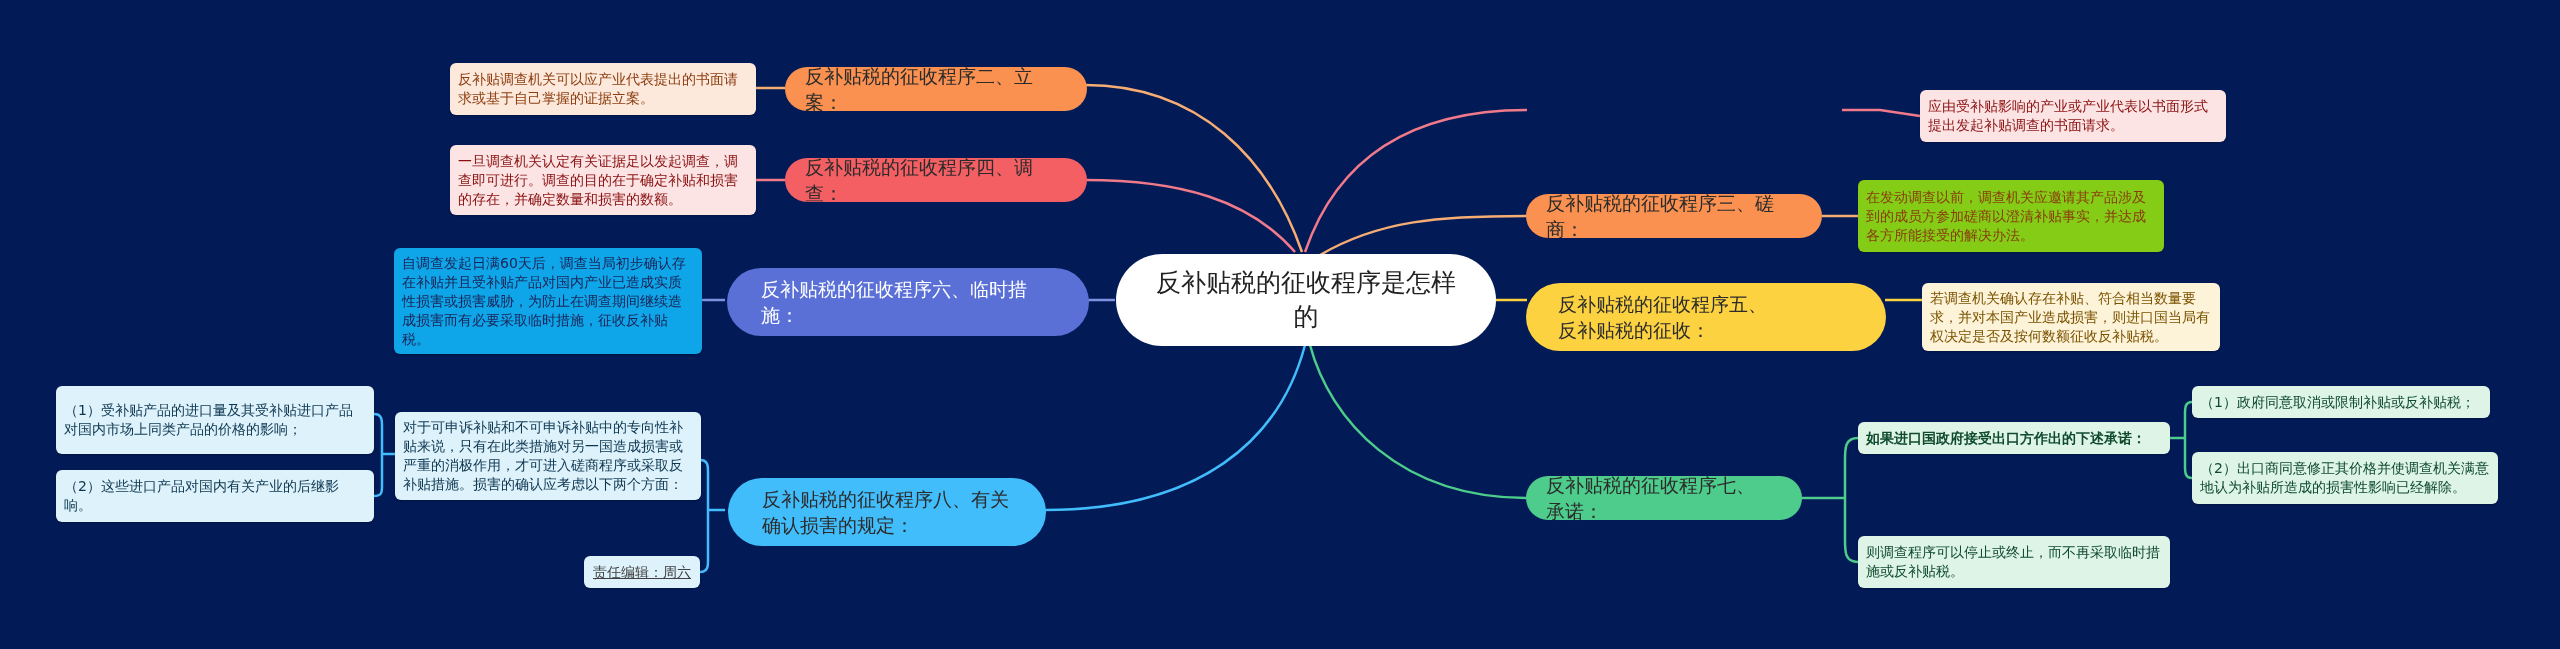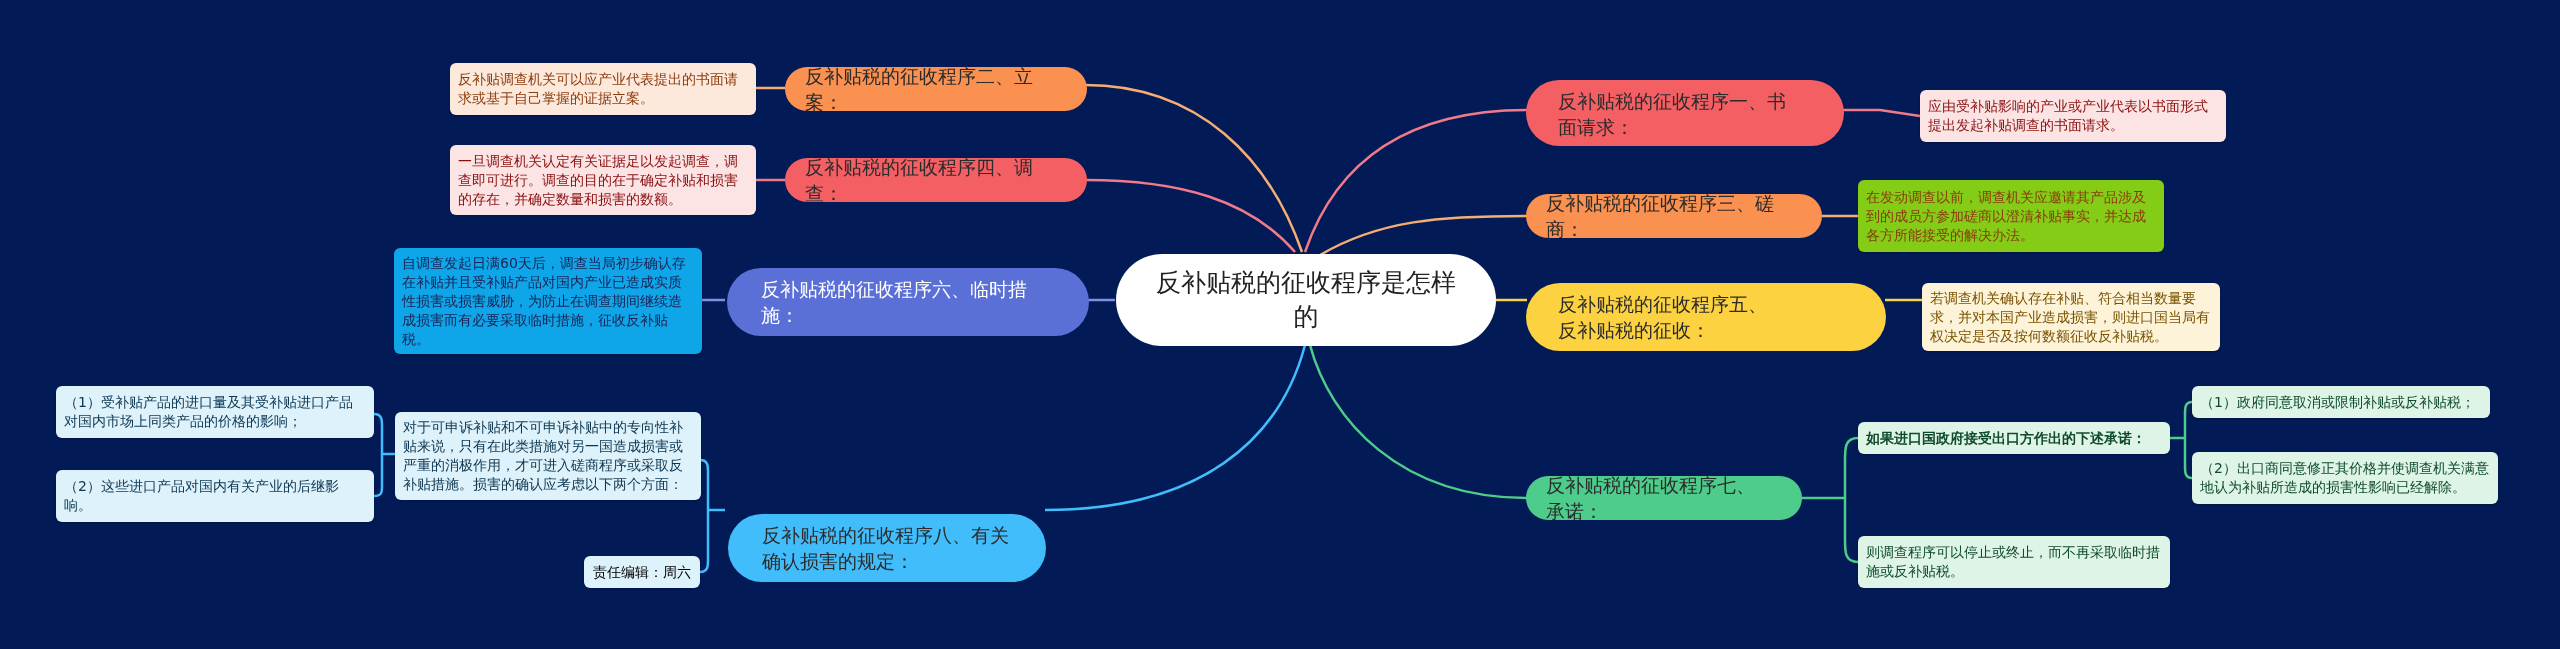--- a/index.html
+++ b/index.html
@@ -90,23 +90,20 @@
     <path d="M725 510 L708 510" stroke="#42bdfc" stroke-width="2.5" fill="none"></path>
     <path d="M700 460 C708 460, 708 466, 708 472 L708 560 C708 566, 708 572, 700 572" stroke="#42bdfc" stroke-width="2.5" fill="none"></path>
     <path d="M395 454 L383 454" stroke="#42bdfc" stroke-width="2.5" fill="none"></path>
     <path d="M374 414 C382 414, 382 420, 382 426 L382 486 C382 492, 382 496, 374 496" stroke="#42bdfc" stroke-width="2.5" fill="none"></path>
   </svg>
 
   <div class="node root" style="left:1116px; top:254px; width:380px; height:92px;">
     <span>反补贴税的征收程序是怎样的</span>
   </div>
 
-  <div class="node branch" style="left:1526px; top:80px; width:318px; height:66px; background:#f45f64; padding-left:32px; align-items:flex-start; padding-top:8px;">
-    <span style="width:240px;">反补贴税的征收程序一、书面请求：</span>
-  </div>
   <div class="node leaf" style="left:1920px; top:90px; width:306px; height:52px; background:#fde4e4; color:#8a1010;">
     <span>应由受补贴影响的产业或产业代表以书面形式提出发起补贴调查的书面请求。</span>
   </div>
 
   <div class="node branch" style="left:1526px; top:194px; width:296px; height:44px; background:#fa9150; padding-left:20px;">
     <span>反补贴税的征收程序三、磋商：</span>
   </div>
   <div class="node leaf" style="left:1858px; top:180px; width:306px; height:72px; background:#84cc16; color:#8a3c0c;">
     <span>在发动调查以前，调查机关应邀请其产品涉及到的成员方参加磋商以澄清补贴事实，并达成各方所能接受的解决办法。</span>
   </div>
@@ -148,29 +145,29 @@
     <span>一旦调查机关认定有关证据足以发起调查，调查即可进行。调查的目的在于确定补贴和损害的存在，并确定数量和损害的数额。</span>
   </div>
 
   <div class="node branch white-text" style="left:727px; top:268px; width:362px; height:68px; background:#5a70d6; padding-left:34px;">
     <span style="width:290px;">反补贴税的征收程序六、临时措施：</span>
   </div>
   <div class="node leaf" style="left:394px; top:248px; width:308px; height:106px; background:#0ea5e9; color:#1a2456;">
     <span>自调查发起日满60天后，调查当局初步确认存在补贴并且受补贴产品对国内产业已造成实质性损害或损害威胁，为防止在调查期间继续造成损害而有必要采取临时措施，征收反补贴税。</span>
   </div>
 
-  <div class="node branch" style="left:728px; top:478px; width:318px; height:68px; background:#42bdfc; padding-left:34px;margin-top:36px;">
+  <div class="node branch" style="left:728px; top:478px; width:318px; height:68px; background:#42bdfc; padding-left:34px;">
     <span style="width:270px;">反补贴税的征收程序八、有关确认损害的规定：</span>
   </div>
   <div class="node leaf" style="left:395px; top:412px; width:306px; height:88px; background:#ddf2fb; color:#0d3650;">
     <span>对于可申诉补贴和不可申诉补贴中的专向性补贴来说，只有在此类措施对另一国造成损害或严重的消极作用，才可进入磋商程序或采取反补贴措施。损害的确认应考虑以下两个方面：</span>
   </div>
-  <div class="node leaf" style="left:56px; top:386px; width:318px; height:52px; background:#ddf2fb; color:#0d3650;">
+  <div class="node leaf" style="left:56px; top:386px; width:318px; height:68px; background:#ddf2fb; color:#0d3650;">
     <span>（1）受补贴产品的进口量及其受补贴进口产品对国内市场上同类产品的价格的影响；</span>
   </div>
   <div class="node leaf" style="left:56px; top:470px; width:318px; height:52px; background:#ddf2fb; color:#0d3650;">
     <span>（2）这些进口产品对国内有关产业的后继影响。</span>
   </div>
-  <div class="node leaf" style="left:584px; top:556px; width:116px; height:32px; background:#ddf2fb; color:#000000; justify-content:center;">
+  <div class="node leaf" style="left:584px; top:556px; width:116px; height:32px; background:#ddf2fb; color:#404040; justify-content:center;text-decoration:underline;">
     <span>责任编辑：周六</span>
   </div>
 
 </div>
 
 </body></html>

